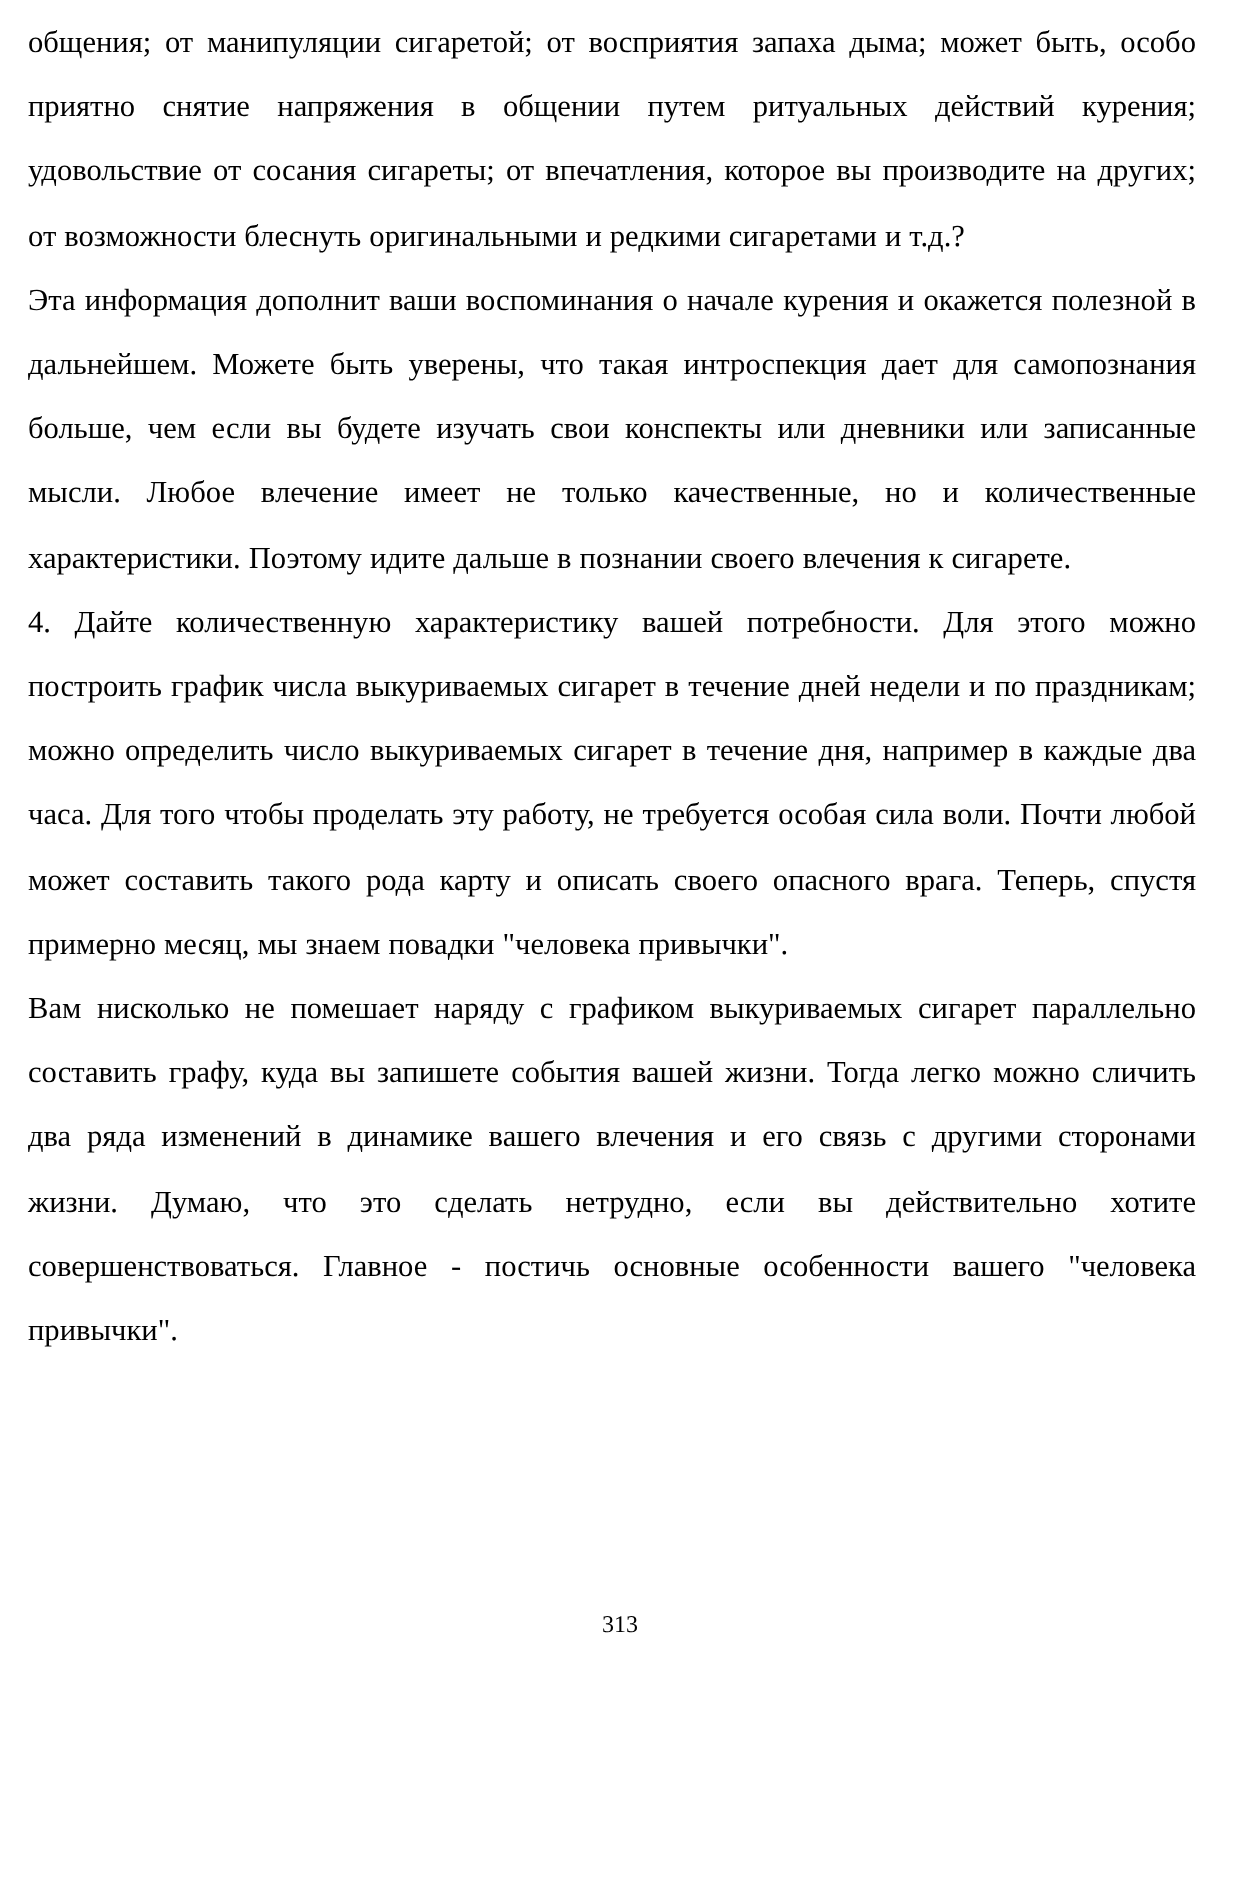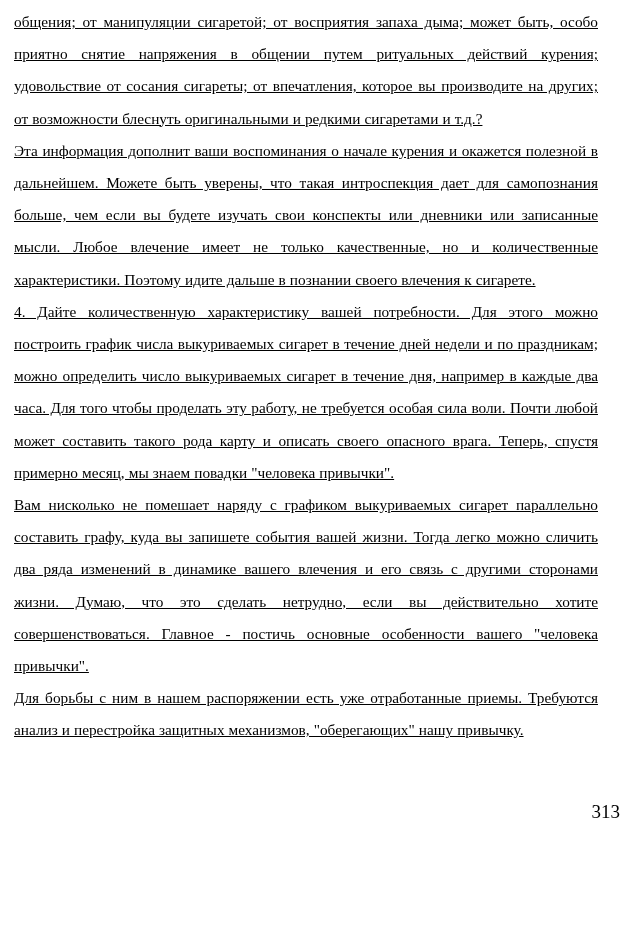--- a/index.html
+++ b/index.html
@@ -14,49 +14,47 @@
     color: #000000;
     position: relative;
     overflow: hidden;
   }
   .page {
     width: 620px;
     height: 835px;
     box-sizing: border-box;
     padding: 6px 22px 0 14px;
     position: relative;
-    text-decoration: underline;
   }
   .para {
     font-size: 15.3px;
     line-height: 32.2px;
     text-align: justify;
     text-justify: inter-word;
     margin: 0;
     hyphens: none;
     word-spacing: 0.2px;
   }
   .para + .para {
     margin-top: 0px;
   }
   .folio {
     position: absolute;
     left: 0;
     right: 0;
     bottom: 14px;
-    text-align: right;
-    font-size: 19px;
+    text-align: center;
+    font-size: 12px;
     line-height: 18px;
   }
 </style>
 </head>
 <body>
 
 <div class="page">
 
   <p class="para">общения; от манипуляции сигаретой; от восприятия запаха дыма; может быть, особо приятно снятие напряжения в общении путем ритуальных действий курения; удовольствие от сосания сигареты; от впечатления, которое вы производите на других; от возможности блеснуть оригинальными и редкими сигаретами и т.д.?</p>
   <p class="para">Эта информация дополнит ваши воспоминания о начале курения и окажется полезной в дальнейшем. Можете быть уверены, что такая интроспекция дает для самопознания больше, чем если вы будете изучать свои конспекты или дневники или записанные мысли. Любое влечение имеет не только качественные, но и количественные характеристики. Поэтому идите дальше в познании своего влечения к сигарете.</p>
   <p class="para">4. Дайте количественную характеристику вашей потребности. Для этого можно построить график числа выкуриваемых сигарет в течение дней недели и по праздникам; можно определить число выкуриваемых сигарет в течение дня, например в каждые два часа. Для того чтобы проделать эту работу, не требуется особая сила воли. Почти любой может составить такого рода карту и описать своего опасного врага. Теперь, спустя примерно месяц, мы знаем повадки "человека привычки".</p>
   <p class="para">Вам нисколько не помешает наряду с графиком выкуриваемых сигарет параллельно составить графу, куда вы запишете события вашей жизни. Тогда легко можно сличить два ряда изменений в динамике вашего влечения и его связь с другими сторонами жизни. Думаю, что это сделать нетрудно, если вы действительно хотите совершенствоваться. Главное - постичь основные особенности вашего "человека привычки".</p>
-  <p class="para">Для борьбы с ним в нашем распоряжении есть уже отработанные приемы. Требуются анализ и перестройка защитных механизмов, "оберегающих" нашу привычку.</p>
 
   <div class="folio">313</div>
 </div>
 
 </body></html>

